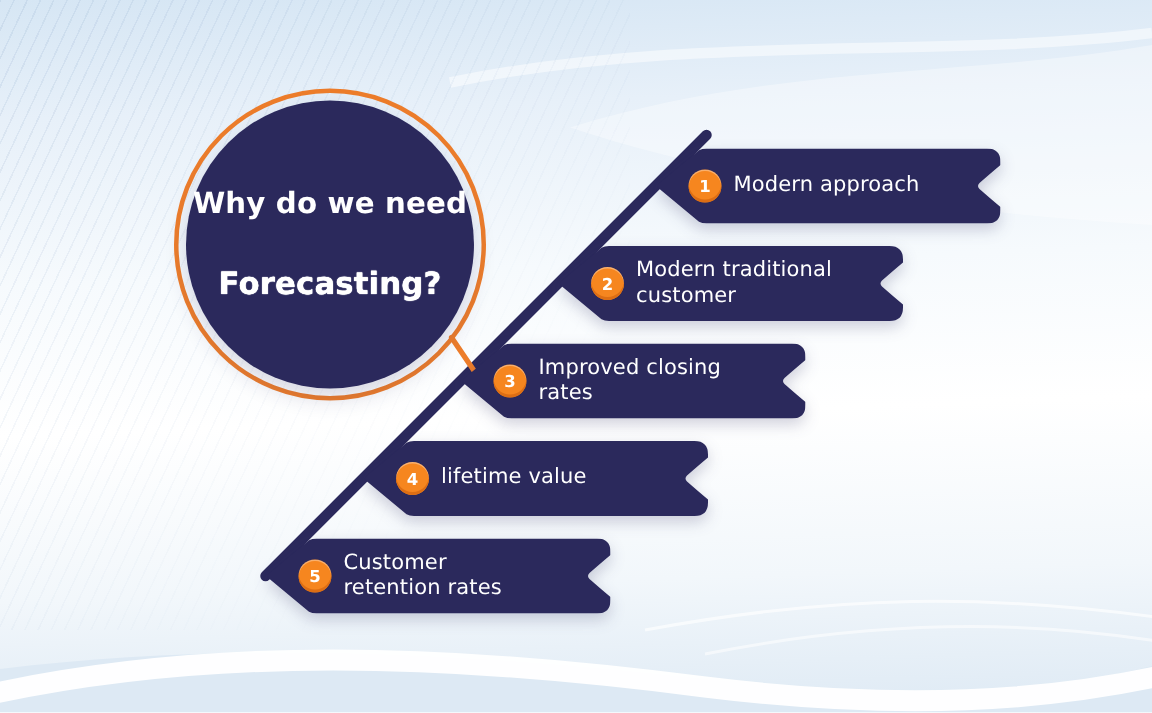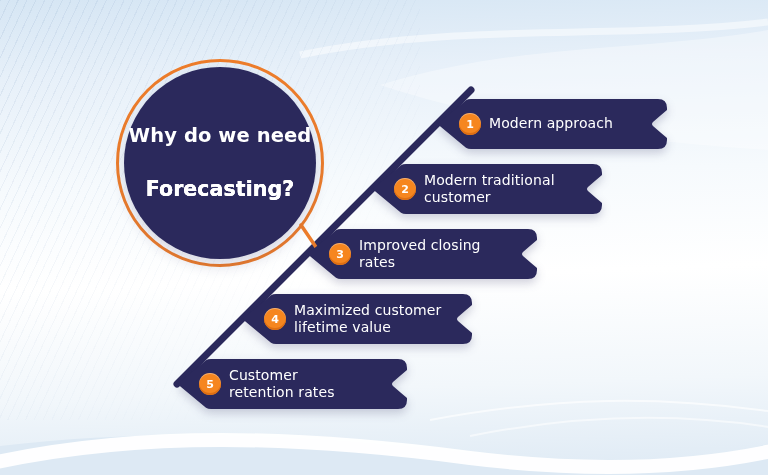--- a/index.html
+++ b/index.html
@@ -123,21 +123,20 @@
       <span class="l">rates</span>
     </span>
   </div>
 
   <div class="banner b4">
     <svg class="ribbon" viewBox="0 0 230 50" preserveAspectRatio="none">
       <path d="M2.5 23.2 L29 1.2 Q31 0 34 0 L221 0 Q230 0 230 9 L230 11 Q224 16 216 23 Q214 25 216 27 Q224 34 230 39 L230 41 Q230 50 221 50 L34 50 Q31 50 29 48.8 L2.5 26.8 Q0 25 2.5 23.2 Z" style="fill:var(--navy,#2B295C)"></path>
     </svg>
     <span class="badge">4</span>
     <span class="label">
-      <span class="l">Maximized customer</span>
       <span class="l">lifetime value</span>
     </span>
   </div>
 
   <div class="banner b5">
     <svg class="ribbon" viewBox="0 0 230 50" preserveAspectRatio="none">
       <path d="M2.5 23.2 L29 1.2 Q31 0 34 0 L221 0 Q230 0 230 9 L230 11 Q224 16 216 23 Q214 25 216 27 Q224 34 230 39 L230 41 Q230 50 221 50 L34 50 Q31 50 29 48.8 L2.5 26.8 Q0 25 2.5 23.2 Z" style="fill:var(--navy,#2B295C)"></path>
     </svg>
     <span class="badge">5</span>
     <span class="label">

